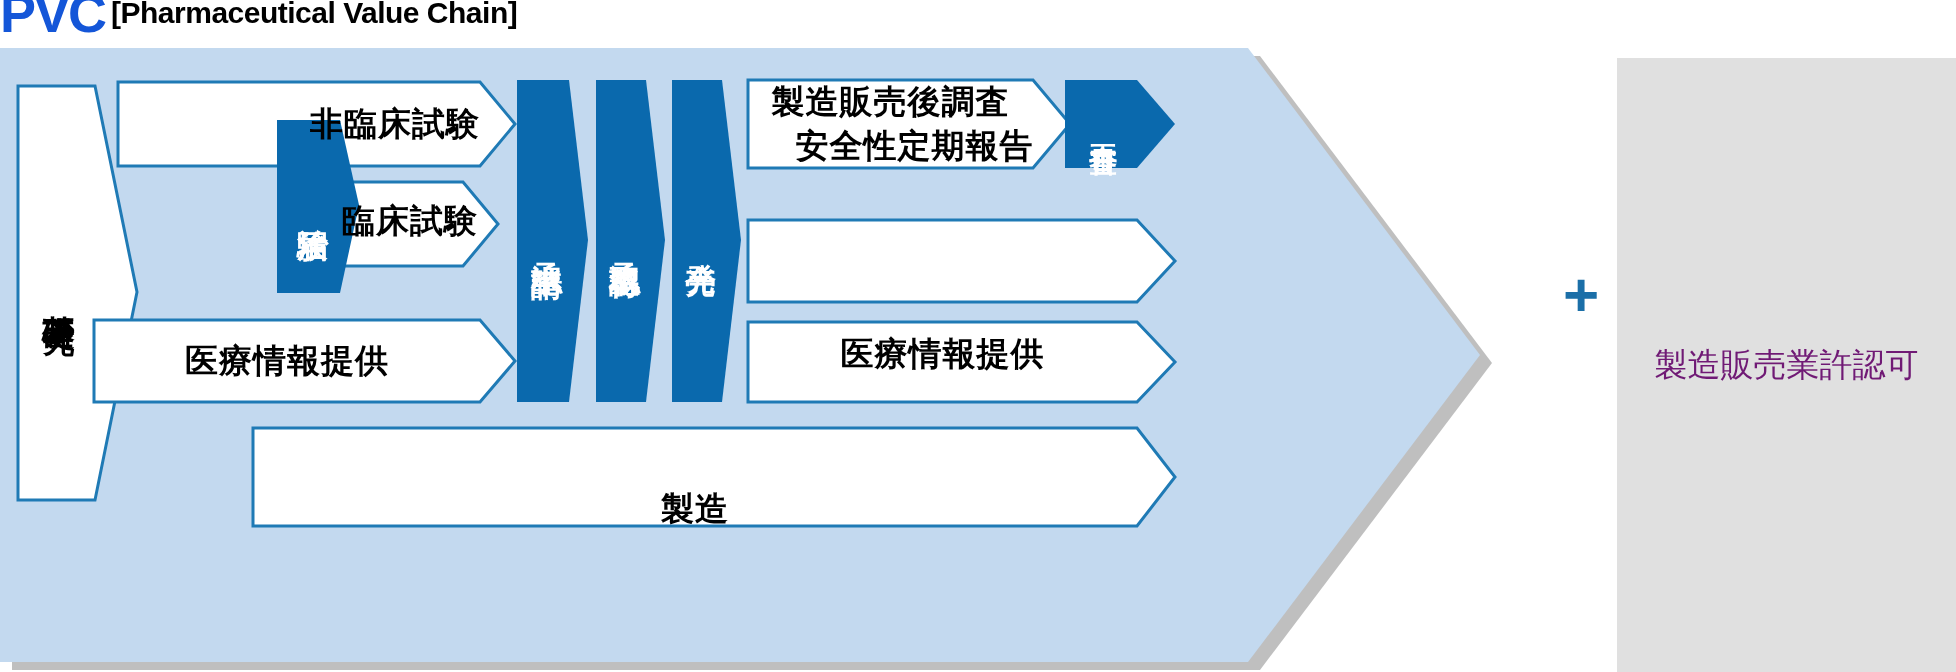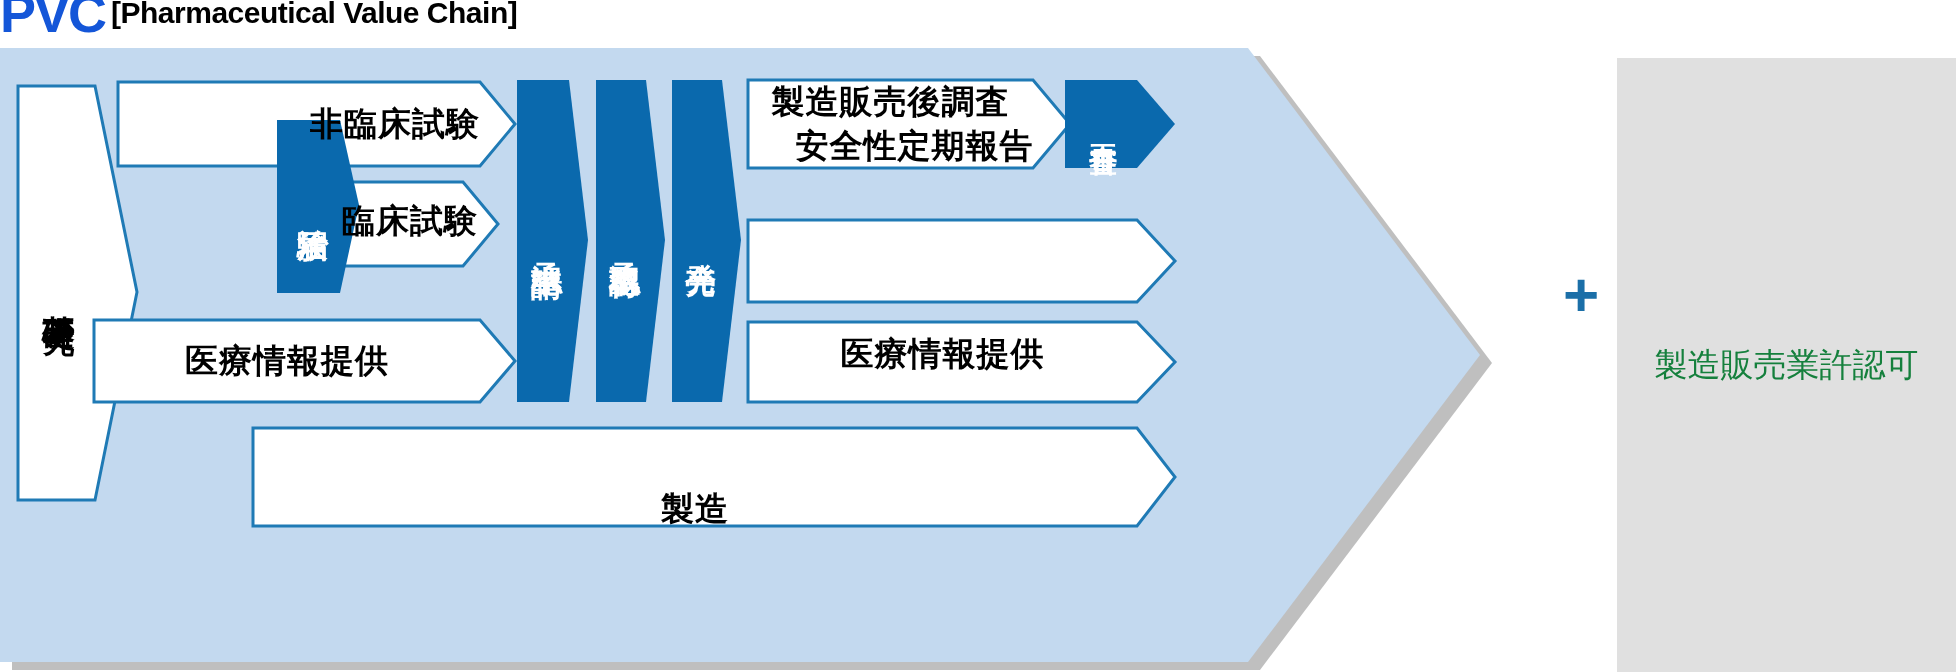--- a/index.html
+++ b/index.html
@@ -134,21 +134,21 @@
     height: 614px;
     background: #e0e0e0;
     display: flex;
     align-items: center;
     justify-content: center;
     z-index: 10;
   }
   #right-panel-text {
     font-size: 33px;
     font-weight: normal;
-    color: #15803d;
+    color: #701a75;
     line-height: 1.5;
     text-align: center;
     white-space: pre-line;
     letter-spacing: 0px;
   }
 </style>
 </head>
 <body>
 
 <div id="title-bar">

